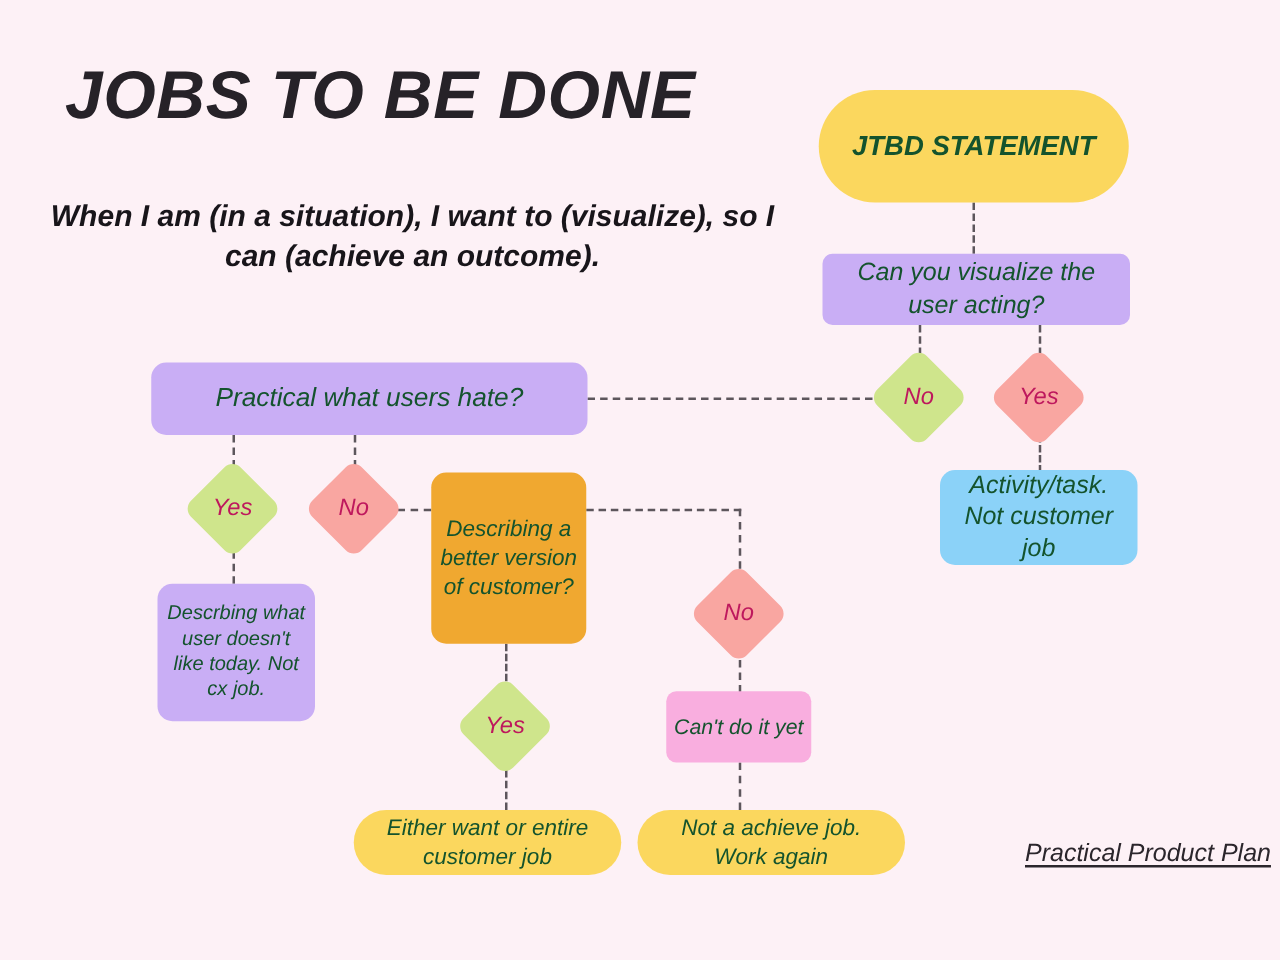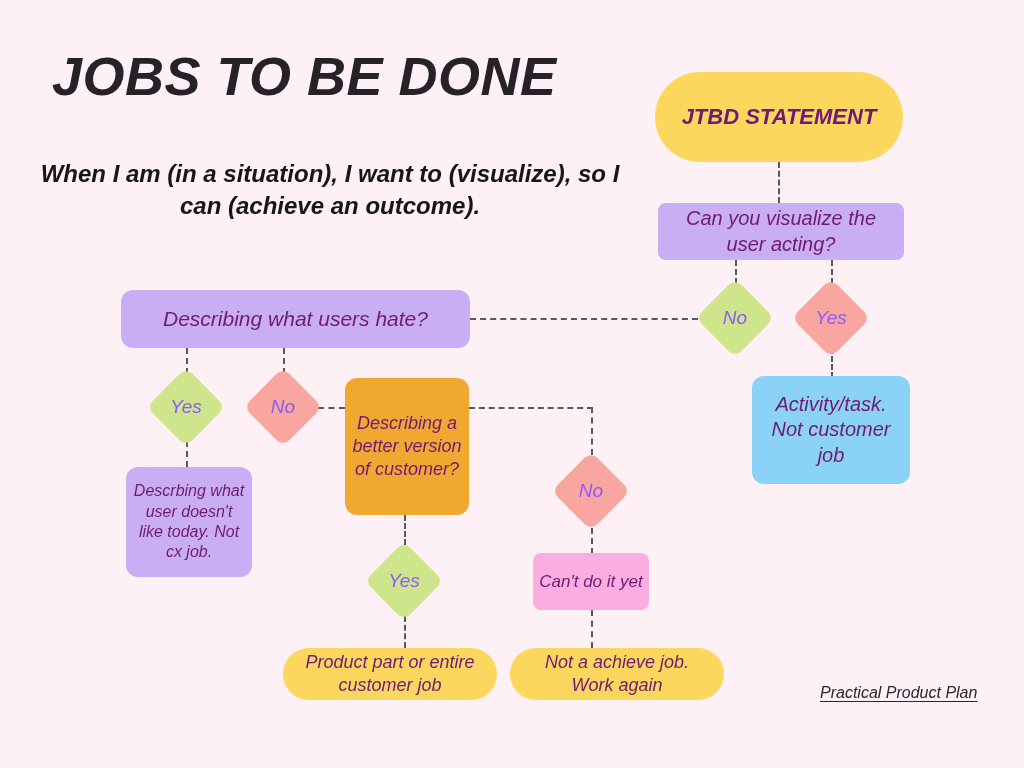--- a/index.html
+++ b/index.html
@@ -40,37 +40,36 @@
     text-align: center;
     font-size: 24px;
     font-weight: 700;
     color: #18151a;
     line-height: 1.35;
   }
   .footer-note {
     position: absolute;
     left: 820px;
     top: 672px;
-    font-size: 16px;
+    font-size: 20px;
     color: #2b262c;
     text-decoration: underline;
     text-underline-offset: 3px;
     white-space: nowrap;
-    margin-top: 12px;
   }
 
   
   .node {
     position: absolute;
     box-sizing: border-box;
     display: flex;
     align-items: center;
     justify-content: center;
     text-align: center;
-    color: #701a75;
+    color: #14532d;
     line-height: 1.28;
     z-index: 3;
   }
   .node span { display: block; width: 100%; }
 
   .pill      { border-radius: 999px; }
   .rounded   { border-radius: 12px; }
   .rounded-s { border-radius: 8px; }
 
   
@@ -96,21 +95,21 @@
     height: 56px;
     margin-left: -28px;
     margin-top: -28px;
     border-radius: 9px;
     transform: rotate(45deg);
   }
   .diamond .dia-label {
     position: relative;
     z-index: 2;
     font-size: 19px;
-    color: #8b5cf6;
+    color: #be185d;
   }
   .d-green { background: #CFE58C; }
   .d-red   { background: #F9A6A1; }
 
   
   .conn {
     position: absolute;
     z-index: 1;
   }
   .conn-v {
@@ -168,26 +167,26 @@
   <div class="diamond" style="left:697px; top:282px; width:76px; height:72px;">
     <div class="dia-shape d-green"></div>
     <div class="dia-label">No</div>
   </div>
 
   <div class="diamond" style="left:793px; top:282px; width:76px; height:72px;">
     <div class="dia-shape d-red"></div>
     <div class="dia-label">Yes</div>
   </div>
 
-  <div class="node rounded c-blue" style="left:752px; top:376px; width:158px; height:108px; font-size:20px; padding:0 8px;">
+  <div class="node rounded c-blue" style="left:752px; top:376px; width:158px; height:76px; font-size:20px; padding:0 8px;">
     <span>Activity/task. Not customer job</span>
   </div>
 
   <div class="node rounded c-purple" style="left:121px; top:290px; width:349px; height:58px; font-size:21px; padding:0 14px;">
-    <span>Describing what users hate?</span>
+    <span>Practical what users hate?</span>
   </div>
 
   <div class="diamond" style="left:148px; top:371px; width:76px; height:72px;">
     <div class="dia-shape d-green"></div>
     <div class="dia-label">Yes</div>
   </div>
 
   <div class="diamond" style="left:245px; top:371px; width:76px; height:72px;">
     <div class="dia-shape d-red"></div>
     <div class="dia-label">No</div>
@@ -209,21 +208,21 @@
   <div class="diamond" style="left:553px; top:455px; width:76px; height:72px;">
     <div class="dia-shape d-red"></div>
     <div class="dia-label">No</div>
   </div>
 
   <div class="node rounded-s c-pink" style="left:533px; top:553px; width:116px; height:57px; font-size:17px; padding:0 0;">
     <span>Can't do it yet</span>
   </div>
 
   <div class="node pill c-yellow" style="left:283px; top:648px; width:214px; height:52px; font-size:18px; padding:0 14px;">
-    <span>Product part or entire customer job</span>
+    <span>Either want or entire customer job</span>
   </div>
 
   <div class="node pill c-yellow" style="left:510px; top:648px; width:214px; height:52px; font-size:18px; padding:0 14px;">
     <span>Not a achieve job. Work again</span>
   </div>
 
   <div class="footer-note">Practical Product Plan</div>
 
 </div>
 

